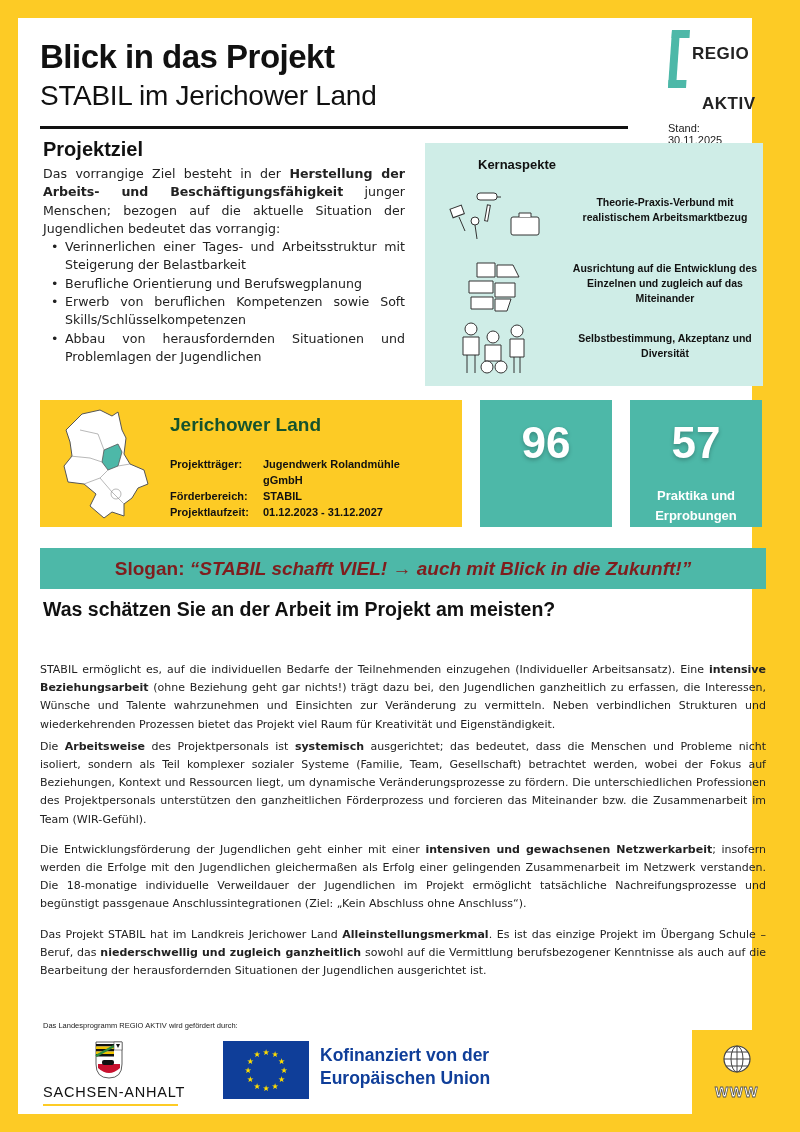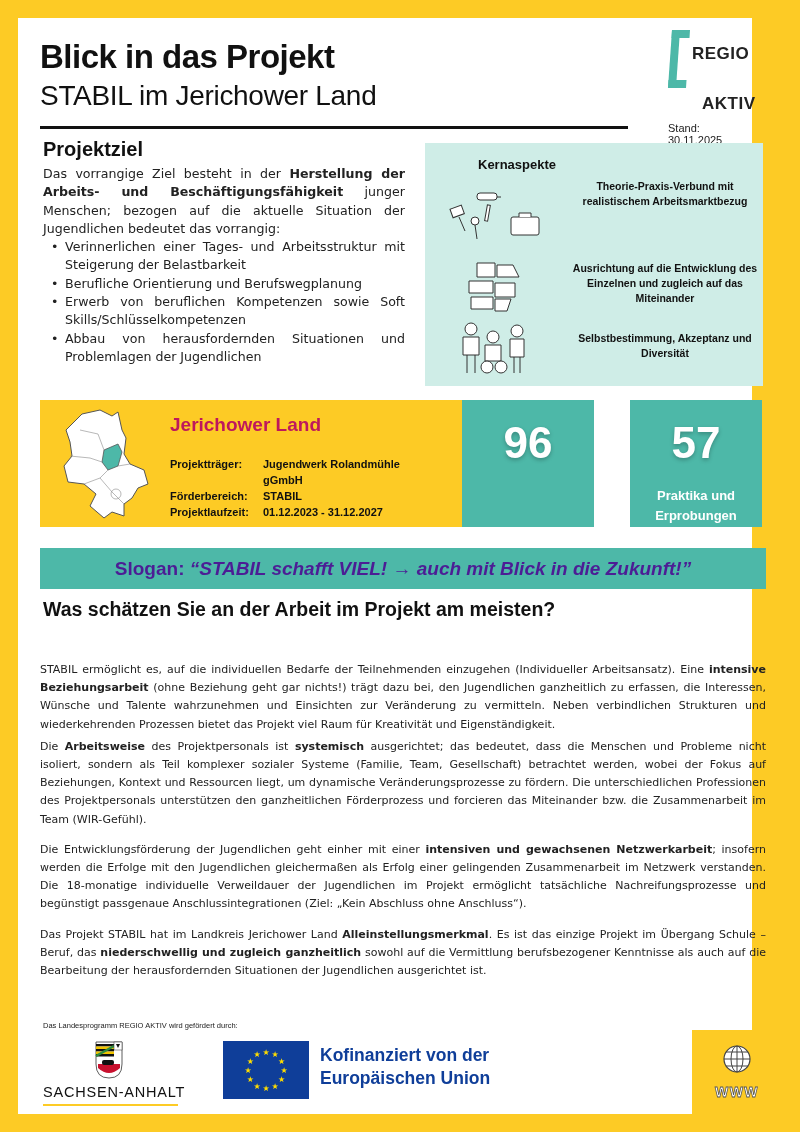--- a/index.html
+++ b/index.html
@@ -25,31 +25,31 @@
   .proj-list { list-style: none; margin-top: 0; }
   .proj-list li { position: relative; padding-left: 22px; text-align: justify; }
   .proj-list li::before { content: "•"; position: absolute; left: 8px; top: 0; }
 
   .kern { left: 407px; top: 125px; width: 338px; height: 243px; background: #CFEDE7; }
   .kern-title { position: absolute; left: 14px; top: 14px; font-family: "Liberation Sans", sans-serif; font-weight: 700; font-size: 13px; color: #111; margin-left: 39px; }
   .kern-item { position: absolute; left: 140px; width: 200px; text-align: center; font-family: "Liberation Sans", sans-serif; font-weight: 700; font-size: 10.5px; line-height: 15px; color: #111; }
   .kern-icon { position: absolute; }
 
   .region { left: 22px; top: 382px; width: 422px; height: 127px; background: #FDCB25; }
-  .region-title { position: absolute; left: 130px; top: 14px; font-family: "Liberation Sans", sans-serif; font-weight: 700; font-size: 19px; color: #be185d; }
+  .region-title { position: absolute; left: 130px; top: 14px; font-family: "Liberation Sans", sans-serif; font-weight: 700; font-size: 19px; color: #14532d; }
   .region-table { position: absolute; left: 130px; top: 56px; font-family: "Liberation Sans", sans-serif; font-weight: 700; font-size: 11px; line-height: 16px; color: #111; }
   .region-table .row { display: flex; }
   .region-table .k { width: 93px; }
   .region-table .v { width: 170px; }
 
   .stat { top: 382px; width: 132px; height: 127px; background: #4DB8A8; color: #fff; text-align: center; }
   .stat .num { position: absolute; left: 0; right: 0; top: 18px; font-family: "Liberation Sans", sans-serif; font-weight: 700; font-size: 44px; text-shadow: 0 2px 4px rgba(0,0,0,0.25); }
   .stat .lbl { position: absolute; left: 0; right: 0; top: 86px; font-family: "Liberation Sans", sans-serif; font-weight: 700; font-size: 13px; line-height: 20px; }
 
-  .slogan { left: 22px; top: 530px; width: 726px; height: 41px; background: #4DB8A8; color: #4c1d95; font-family: "Liberation Sans", sans-serif; font-weight: 700; font-size: 19px; line-height: 41px; text-align: center; }
+  .slogan { left: 22px; top: 530px; width: 726px; height: 41px; background: #4DB8A8; color: #7f1d1d; font-family: "Liberation Sans", sans-serif; font-weight: 700; font-size: 19px; line-height: 41px; text-align: center; }
   .slogan i { font-style: italic; }
 
   .h-q { left: 25px; top: 580px; font-family: "Liberation Sans", sans-serif; font-weight: 700; font-size: 19.5px; color: #111; }
 
   .body-text { left: 22px; top: 643px; width: 726px; font-size: 11px; line-height: 18.2px; text-align: justify; color: #222; }
   .body-text p { margin-bottom: 4px; }
   .body-text b { font-weight: 700; }
   .body-text .gap { margin-top: 12px; }
 
   .funding-note { left: 25px; top: 1003px; font-family: "Liberation Sans", sans-serif; font-size: 7.5px; color: #222; }
@@ -131,21 +131,21 @@
         <path d="M26 24 h16 v16 h-16 z"></path>
         <circle cx="28" cy="46" r="6"></circle>
           <circle cx="42" cy="46" r="6"></circle>
         <circle cx="58" cy="10" r="6"></circle>
         <path d="M51 18 h14 v18 h-14 z"></path>
         <line x1="55" y1="36" x2="55" y2="52"></line>
           <line x1="61" y1="36" x2="61" y2="52"></line>
       </g>
     </svg>
 
-    <div class="kern-item" style="top:36px">Theorie-Praxis-Verbund mit realistischem Arbeitsmarktbezug</div>
+    <div class="kern-item" style="top:52px">Theorie-Praxis-Verbund mit realistischem Arbeitsmarktbezug</div>
     <div class="kern-item" style="top:118px">Ausrichtung auf die Entwicklung des Einzelnen und zugleich auf das Miteinander</div>
     <div class="kern-item" style="top:188px">Selbstbestimmung, Akzeptanz und Diversität</div>
   </div>
 
   <div class="abs region">
     <svg style="position:absolute;left:20px;top:8px;width:92px;height:112px" viewBox="0 0 92 112">
       <path d="M22 6 L40 2 L52 8 L58 4 L62 22 L66 30 L64 46 L70 56 L84 62 L88 76 L78 80 L72 90 L64 96 L64 108 L52 104 L44 110 L30 98 L36 86 L24 76 L8 74 L4 58 L12 48 L10 34 L6 22 Z" fill="#fff" stroke="#555" stroke-width="1"></path>
       <path d="M44 42 L58 36 L62 44 L58 58 L48 62 L42 54 Z" fill="#4DB8A8" stroke="#555" stroke-width="0.8"></path>
       <g fill="none" stroke="#888" stroke-width="0.6">
         <path d="M20 22 L38 26 L44 42"></path>
@@ -166,21 +166,21 @@
         <div class="k">Förderbereich:</div>
         <div class="v">STABIL</div>
       </div>
       <div class="row">
         <div class="k">Projektlaufzeit:</div>
         <div class="v">01.12.2023 - 31.12.2027</div>
       </div>
     </div>
   </div>
 
-  <div class="abs stat" style="left:444px">
+  <div class="abs stat" style="left:462px">
     <div class="num">96</div>
   </div>
   <div class="abs stat" style="left:612px">
     <div class="num">57</div>
     <div class="lbl">
         <div>Praktika und</div>
         <div>Erprobungen</div>
       </div>
   </div>
 

